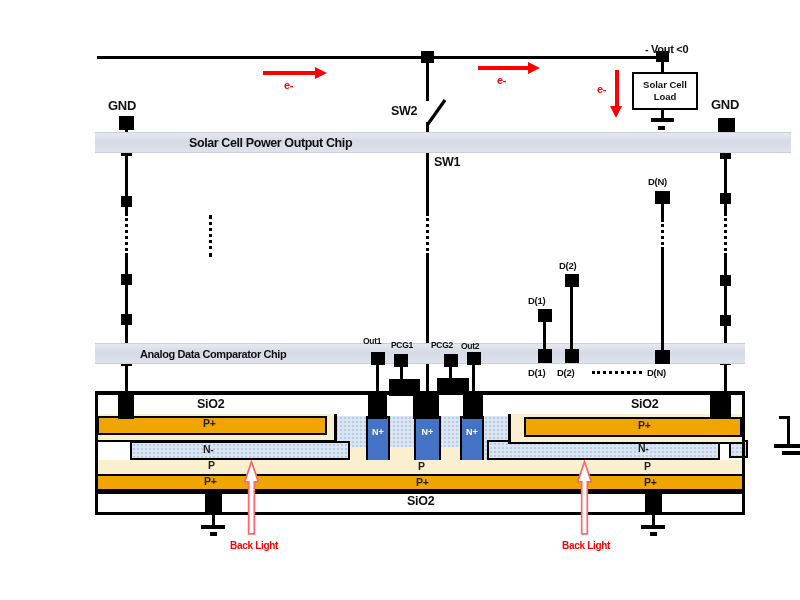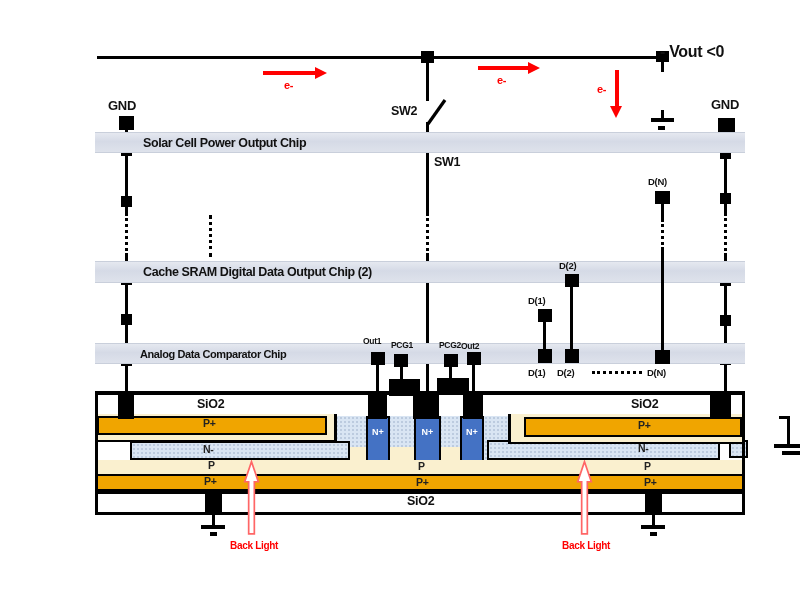--- a/index.html
+++ b/index.html
@@ -39,23 +39,25 @@
   .rshaft{position:absolute;background:var(--red);}
 </style>
 </head>
 <body>
 
 <div class="stage">
 
   <div class="h" style="left:97px;top:56px;width:565px;"></div>
   <div class="sq" style="left:421px;top:51px;width:13px;height:12px;"></div>
   <div class="sq" style="left:656px;top:51px;width:13px;height:11px;"></div>
-  <div class="lbl" style="left:660px;top:43px;font-size:16px;">- Vout &lt;0</div>
+  <div class="lbl" style="left:645px;top:43px;font-size:11px;">- Vout &lt;0</div>
 
   <div class="v" style="left:661px;top:57px;height:15px;"></div>
+  <div class="abs" style="left:632px;top:72px;width:66px;height:38px;border:2.5px solid #000;background:#fff;
+       display:flex;align-items:center;justify-content:center;text-align:center;font-size:9.5px;line-height:1.25;box-sizing:border-box;">Solar Cell Load</div>
   <div class="v" style="left:661px;top:110px;height:9px;"></div>
   <div class="h" style="left:651px;top:118px;width:23px;height:4px;"></div>
   <div class="sq" style="left:658px;top:126px;width:7px;height:4px;"></div>
 
   <div class="rshaft" style="left:263px;top:71px;width:52px;height:4px;"></div>
   <div class="arrR" style="left:315px;top:67px;"></div>
   <div class="lbl red" style="left:284px;top:79px;font-size:11px;">e-</div>
 
   <div class="rshaft" style="left:478px;top:66px;width:50px;height:4px;"></div>
   <div class="arrR" style="left:528px;top:62px;"></div>
@@ -98,25 +100,22 @@
     <line x1="3" y1="18" x2="30" y2="4" stroke="#000" stroke-width="3.2"></line>
   </svg>
   <div class="h" style="left:458px;top:144px;width:30px;"></div>
   <div class="sq" style="left:487px;top:140px;width:11px;height:11px;"></div>
   <div class="lbl" style="left:502px;top:137px;font-size:11.5px;">RSD&gt;0</div>
   <div class="lbl" style="left:434px;top:155px;font-size:12.5px;">SW1</div>
   <div class="v" style="left:426px;top:152px;height:61px;"></div>
   <div class="vd" style="left:426px;top:213px;height:43px;"></div>
   <div class="v" style="left:426px;top:256px;height:137px;"></div>
 
-  <div class="band" style="top:132px;height:21px;">
+  <div class="band" style="top:132px;height:21px;padding-left:46px;">
       <span>Solar Cell Power Output Chip</span>
-    </div>
-  <div class="band" style="top:261px;height:22px;">
-      <span>Cache SRAM Digital Data Output Chip (2)</span>
     </div>
   <div class="band small" style="top:343px;height:21px;">
       <span>Analog Data Comparator Chip</span>
     </div>
 
   <div class="vd" style="left:209px;top:215px;height:42px;"></div>
 
   <div class="lbl pin" style="left:648px;top:176px;">D(N)</div>
   <div class="sq" style="left:655px;top:191px;width:15px;height:13px;"></div>
   <div class="v" style="left:661px;top:204px;height:15px;"></div>
@@ -134,21 +133,21 @@
   <div class="lbl pin" style="left:528px;top:295px;">D(1)</div>
   <div class="sq" style="left:538px;top:309px;width:14px;height:13px;"></div>
   <div class="v" style="left:543px;top:322px;height:28px;"></div>
   <div class="sq" style="left:538px;top:349px;width:14px;height:14px;"></div>
   <div class="lbl pin" style="left:528px;top:367px;">D(1)</div>
 
   <div class="hd" style="left:592px;top:371px;width:50px;"></div>
 
   <div class="lbl tiny" style="left:363px;top:336px;">Out1</div>
   <div class="lbl tiny" style="left:391px;top:340px;">PCG1</div>
-  <div class="lbl tiny" style="left:431px;top:340px;margin-left:8px;">PCG2</div>
+  <div class="lbl tiny" style="left:431px;top:340px;">PCG2</div>
   <div class="lbl tiny" style="left:461px;top:341px;">Out2</div>
   <div class="sq" style="left:371px;top:352px;width:14px;height:13px;"></div>
   <div class="sq" style="left:394px;top:354px;width:14px;height:13px;"></div>
   <div class="sq" style="left:444px;top:354px;width:14px;height:13px;"></div>
   <div class="sq" style="left:467px;top:352px;width:14px;height:13px;"></div>
   <div class="v" style="left:376px;top:365px;height:30px;"></div>
   <div class="v" style="left:400px;top:367px;height:14px;"></div>
   <div class="v" style="left:449px;top:367px;height:13px;"></div>
   <div class="v" style="left:472px;top:365px;height:28px;"></div>
 

